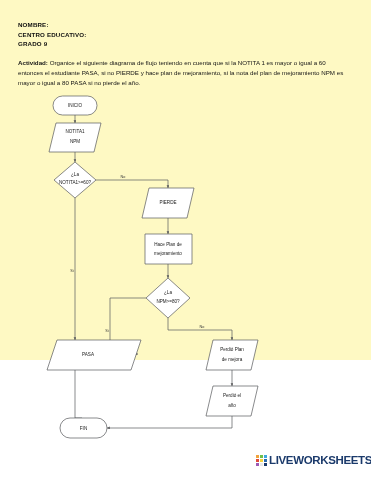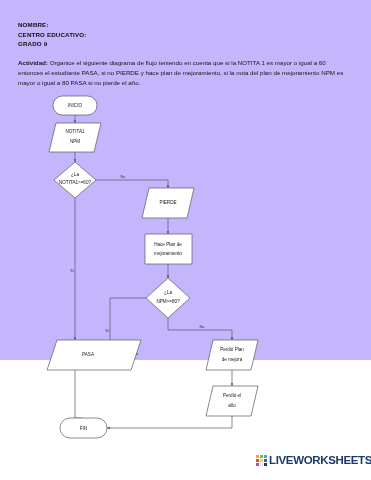--- a/index.html
+++ b/index.html
@@ -14,21 +14,21 @@
     font-family: "Liberation Sans", sans-serif;
     color: #1a1a1a;
     overflow: hidden;
   }
 
   #page {
     position: absolute;
     left: 0; top: 0;
     width: 371px;
     height: 360px;
-    background: #c4b5fd;
+    background: #fef9c3;
   }
 
   
   .header {
     position: absolute;
     left: 18px;
     top: 20px;
     width: 330px;
   }
   .header .line {

